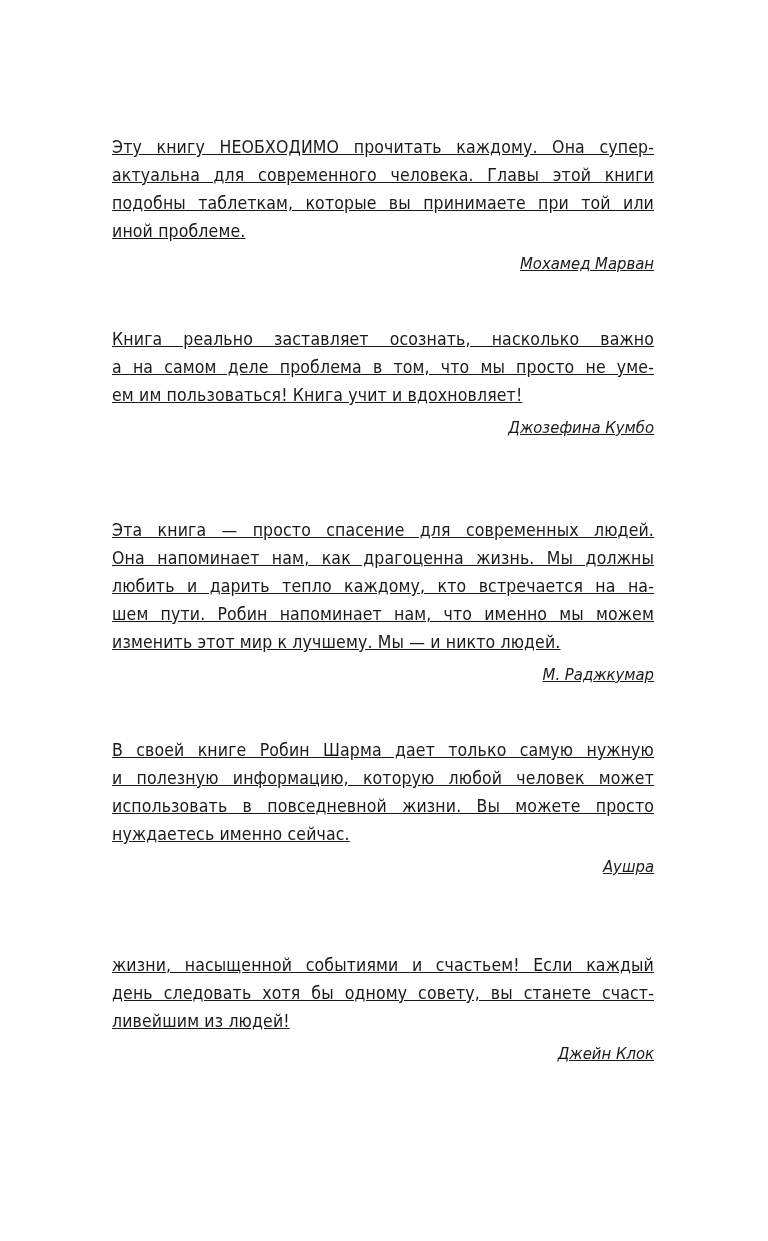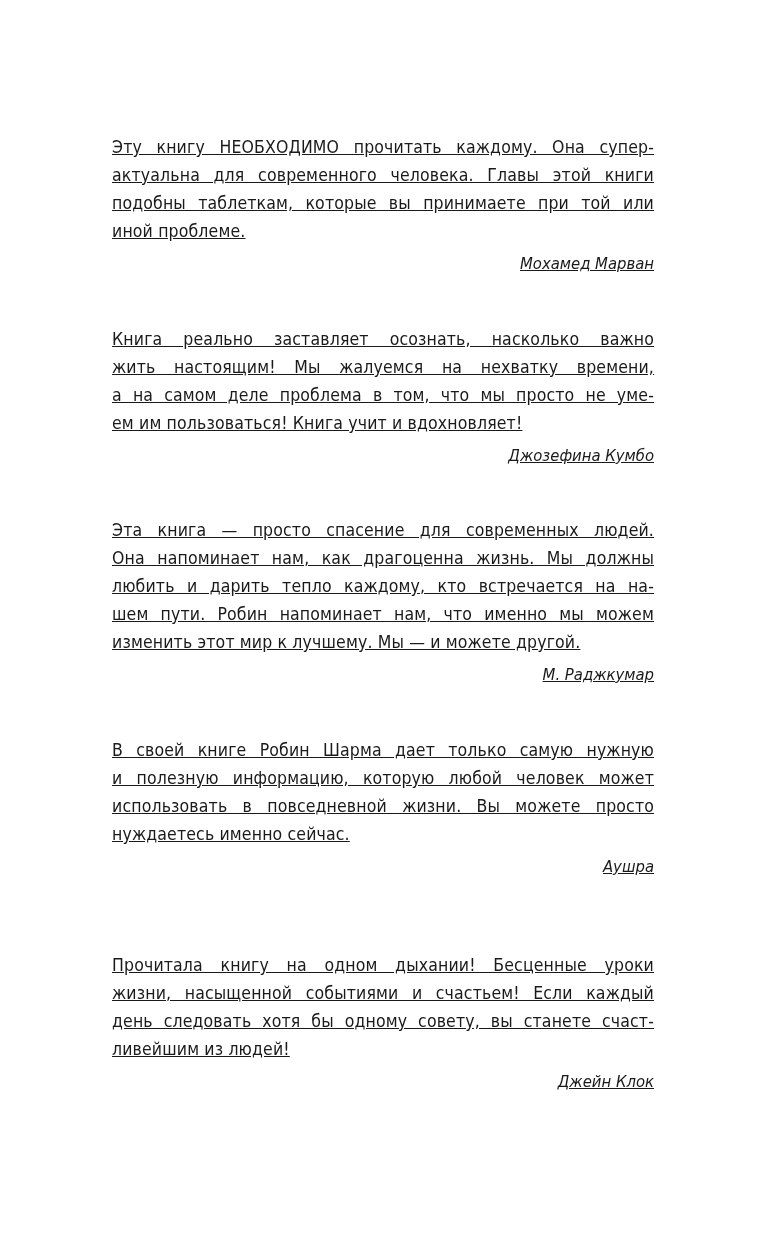--- a/index.html
+++ b/index.html
@@ -32,44 +32,42 @@
   <div class="review" style="top:0px">
     <span class="line">Эту книгу НЕОБХОДИМО прочитать каждому. Она супер-</span>
     <span class="line">актуальна для современного человека. Главы этой книги</span>
     <span class="line">подобны таблеткам, которые вы принимаете при той или</span>
     <span class="line last">иной проблеме.</span>
     <span class="author">Мохамед Марван</span>
   </div>
 
   <div class="review" style="top:192px">
     <span class="line">Книга реально заставляет осознать, насколько важно</span>
-    <span class="line">жить настоящим! Мы жалуемся на нехватку времени,</span>
     <span class="line">а на самом деле проблема в том, что мы просто не уме-</span>
     <span class="line last">ем им пользоваться! Книга учит и вдохновляет!</span>
     <span class="author">Джозефина Кумбо</span>
   </div>
 
   <div class="review" style="top:383px">
     <span class="line">Эта книга — просто спасение для современных людей.</span>
     <span class="line">Она напоминает нам, как драгоценна жизнь. Мы должны</span>
     <span class="line">любить и дарить тепло каждому, кто встречается на на-</span>
     <span class="line">шем пути. Робин напоминает нам, что именно мы можем</span>
-    <span class="line last">изменить этот мир к лучшему. Мы — и можете другой.</span>
+    <span class="line last">изменить этот мир к лучшему. Мы — и никто людей.</span>
     <span class="author">М. Раджкумар</span>
   </div>
 
   <div class="review" style="top:603px">
     <span class="line">В своей книге Робин Шарма дает только самую нужную</span>
     <span class="line">и полезную информацию, которую любой человек может</span>
     <span class="line">использовать в повседневной жизни. Вы можете просто</span>
     <span class="line last">нуждаетесь именно сейчас.</span>
     <span class="author">Аушра</span>
   </div>
 
   <div class="review" style="top:818px">
-    <span class="line">Прочитала книгу на одном дыхании! Бесценные уроки</span>
     <span class="line">жизни, насыщенной событиями и счастьем! Если каждый</span>
     <span class="line">день следовать хотя бы одному совету, вы станете счаст-</span>
     <span class="line last">ливейшим из людей!</span>
     <span class="author">Джейн Клок</span>
   </div>
 
 </div>
 
 </body></html>

